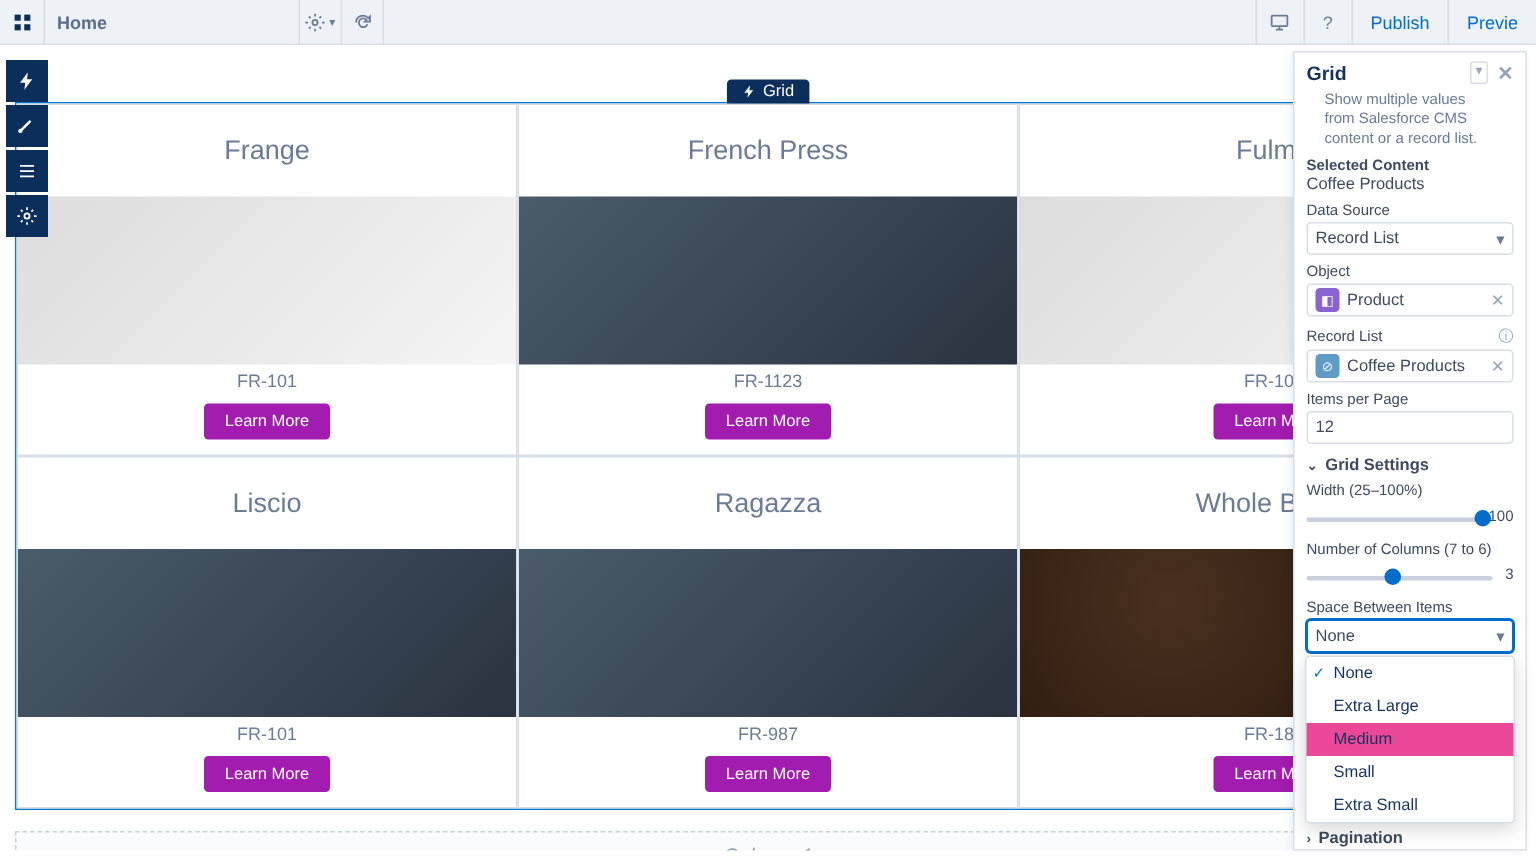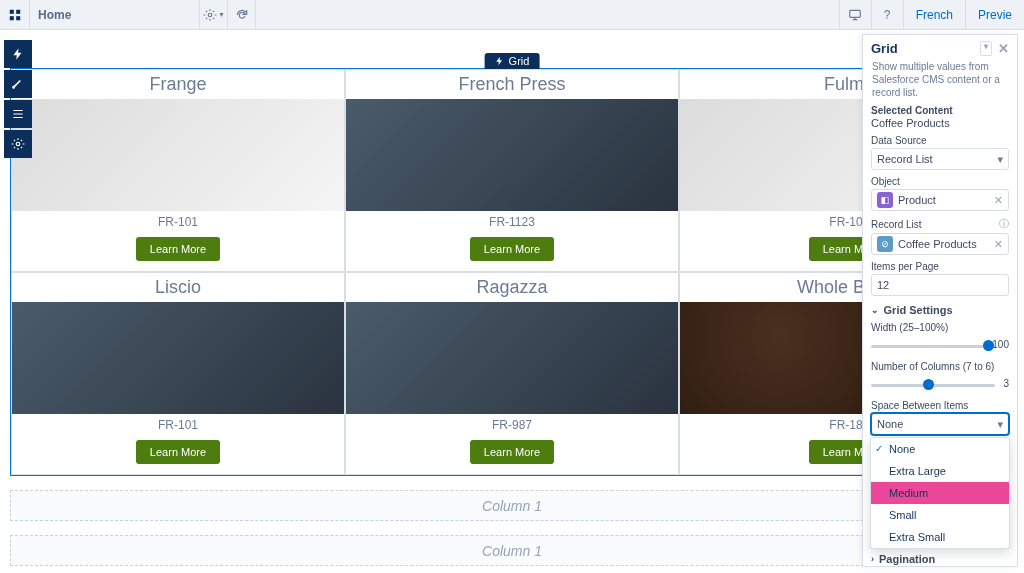--- a/index.html
+++ b/index.html
@@ -12,31 +12,31 @@
   .tb-right { display:flex; align-items:center; }
   .tb-action { padding:0 12px; height:30px; display:flex; align-items:center; color:#006dcc; border-left:1px solid #d8dde6; font-size:12px;}
   .tb-ricon { width:32px;height:30px;display:flex;align-items:center;justify-content:center;border-left:1px solid #d8dde6;color:#6b7b94;}
   .left-tools { position:absolute; left:4px; top:40px; width:28px; display:flex; flex-direction:column; gap:2px; z-index:20;}
   .lt-btn { width:28px;height:28px;background:#0b2e5b;color:#fff;display:flex;align-items:center;justify-content:center;border-radius:0;}
   .canvas { position:absolute; left:10px; right:10px; top:38px; bottom:6px; overflow:hidden; }
   .grid-comp { border:1px solid #0176d3; background:#fff; position:relative; margin:30px 0 6px 0; }
   .grid-badge { position:absolute; top:-16px; left:50%; transform:translateX(-50%); background:#0b2e5b; color:#fff; font-size:11px; padding:2px 10px; border-radius:3px 3px 0 0; display:flex; align-items:center; gap:4px;}
   .grid-row { display:flex; }
   .card { flex:1 1 0; border:1px solid #d8dde6; display:flex; flex-direction:column; align-items:center; }
-  .card-title { font-size:18px; color:#6b7b94; font-weight:400; padding:4px 0; text-align:center; }
+  .card-title { font-size:18px; color:#6b7b94; font-weight:400; padding:20px 0; text-align:center; }
   .card-img { width:100%; height:112px; background:linear-gradient(135deg,#4a5b6a,#2a3340); display:flex; align-items:center; justify-content:center; color:#b8c4d0; font-size:10px; position:relative; overflow:hidden;}
   .card-img.light { background:linear-gradient(135deg,#dcdcdc,#f5f5f5); color:#999;}
   .card-img.beans { background:radial-gradient(circle at 30% 30%, #4a3020, #1a0e05);}
   .card-sku { font-size:12px; color:#6b7b94; padding:4px 0;}
-  .card-btn { background:#4d7c0f; color:#fff; border:none; padding:6px 14px; font-size:11px; border-radius:3px; margin:4px 0 10px 0;}
+  .card-btn { background:#a21caf; color:#fff; border:none; padding:6px 14px; font-size:11px; border-radius:3px; margin:4px 0 10px 0;}
   .placeholder-row { border:1px dashed #c7d0dc; height:31px; display:flex; align-items:center; justify-content:center; color:#97a4b8; font-style:italic; font-size:14px; margin:14px 0 0 0; background:#fafbfc;}
   .props-panel { position:absolute; right:6px; top:34px; bottom:6px; width:156px; background:#fff; border:1px solid #d8dde6; box-shadow:-2px 0 6px rgba(0,0,0,.06); padding:6px 8px; z-index:30; overflow:visible; font-size:11px; color:#3e4a60;}
   .pp-title { font-weight:600; font-size:13px; color:#16325c; display:flex; align-items:center; }
   .pp-title-actions { margin-left:auto; display:flex; gap:6px; color:#97a4b8;}
-  .pp-desc { color:#6b7b94; font-size:10px; line-height:1.3; margin:4px 1px 6px;}
+  .pp-desc { color:#6b7b94; font-size:10px; line-height:1.3; margin:4px 12px 6px;}
   .pp-label { font-weight:600; font-size:10px; margin-top:6px;}
   .pp-value { font-size:11px; margin-top:1px;}
   .pp-select, .pp-input { width:100%; border:1px solid #d8dde6; border-radius:3px; padding:3px 5px; font-size:11px; margin-top:2px; display:flex; align-items:center; height:22px; background:#fff;}
   .pp-select .caret { margin-left:auto; color:#6b7b94;}
   .pp-chip { display:flex; align-items:center; gap:5px; }
   .pp-chip .chip-ico { width:16px;height:16px;border-radius:3px;background:#8a63d2;display:flex;align-items:center;justify-content:center;color:#fff;font-size:9px;}
   .pp-chip .chip-ico.link { background:#5c9cc7;}
   .pp-chip .x { margin-left:auto; color:#97a4b8;}
   .pp-section { margin-top:8px; font-weight:600; display:flex; align-items:center; gap:5px; font-size:11px;}
   .pp-section .chev{ font-size:9px;}
@@ -84,21 +84,21 @@
     <div class="tb-ricon">
       <svg viewBox="0 0 24 24">
           <rect x="3" y="4" width="18" height="12" rx="1" fill="none" stroke="currentColor" stroke-width="2"></rect>
           <path d="M8 20h8M12 16v4" stroke="currentColor" stroke-width="2"></path>
         </svg>
     </div>
     <div class="tb-ricon">
         <span>?</span>
       </div>
     <div class="tb-action">
-        <span>French</span>
+        <span>Publish</span>
       </div>
     <div class="tb-action">
         <span>Previe</span>
       </div>
   </div>
 </div>
 
 <div class="left-tools">
   <div class="lt-btn">
       <svg viewBox="0 0 24 24">

